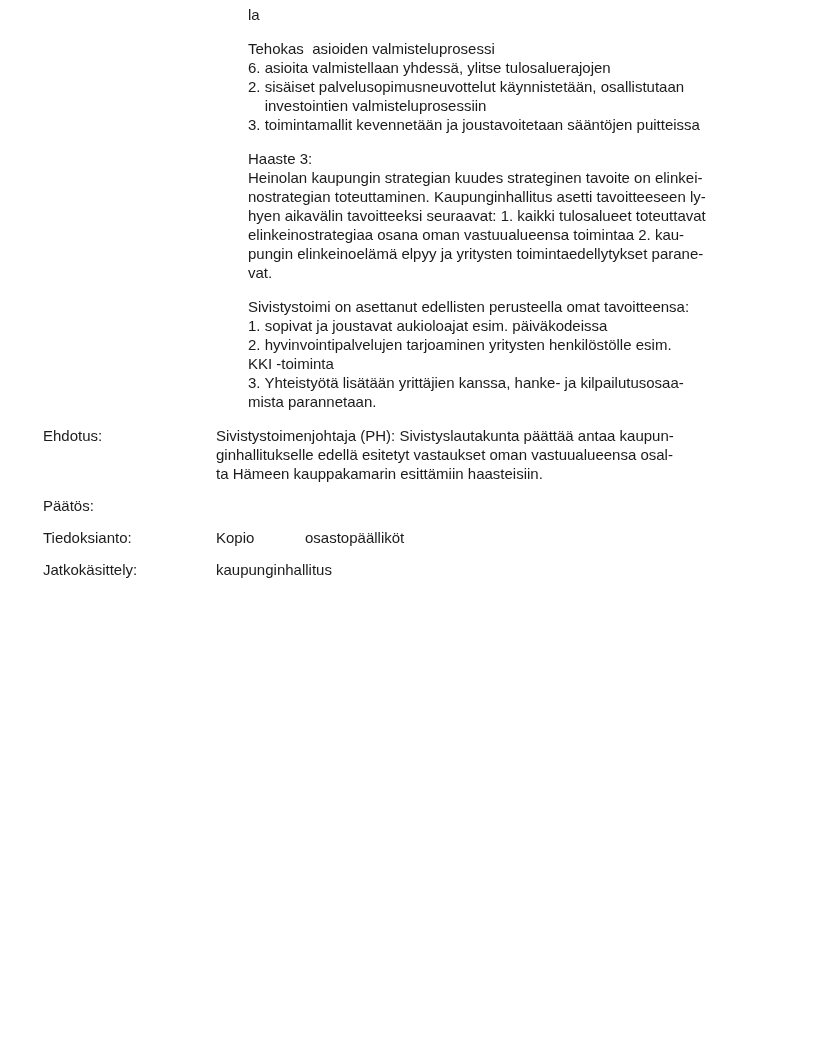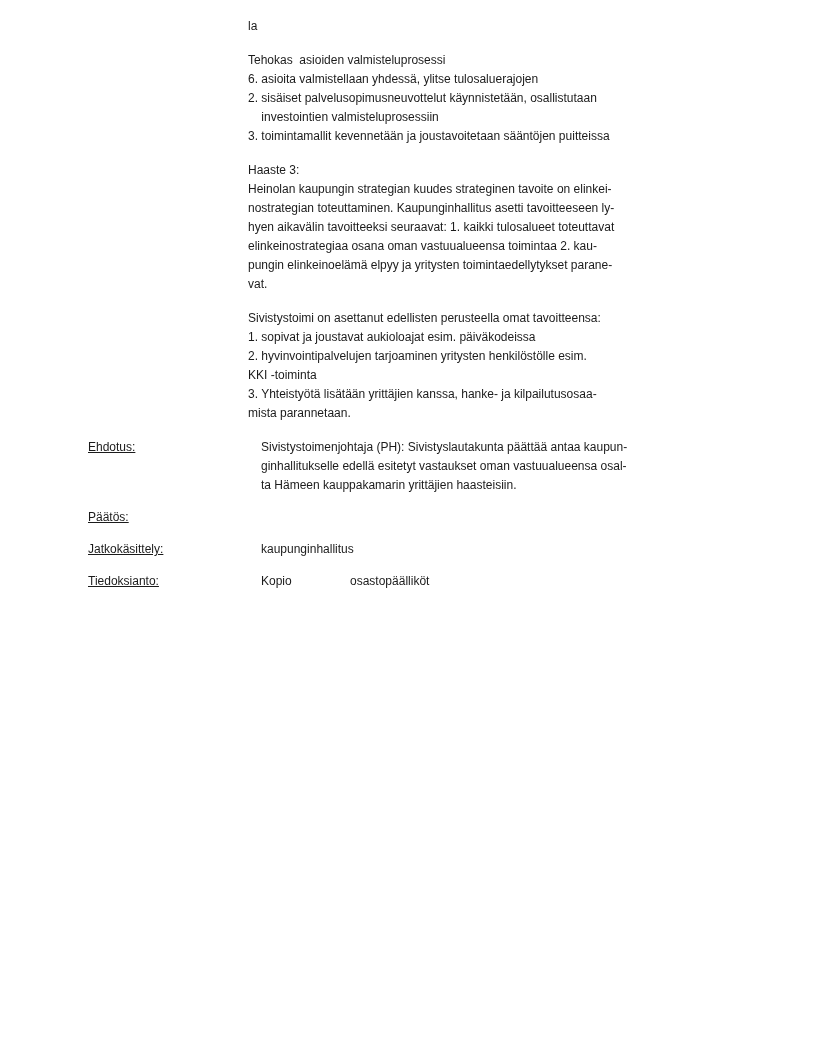--- a/index.html
+++ b/index.html
@@ -6,46 +6,45 @@
     margin: 0;
     padding: 0;
     background: #ffffff;
   }
   .page {
     position: relative;
     width: 816px;
     height: 1056px;
     background: #ffffff;
     font-family: "Liberation Sans", "DejaVu Sans", sans-serif;
-    font-size: 12px;
+    font-size: 15px;
     line-height: 19px;
     color: #1b1b1b;
     overflow: hidden;
     box-sizing: border-box;
-    padding-top: 17px;
+    padding-top: 5px;
   }
   .block {
     margin-left: 248px;
     width: 514px;
     white-space: pre-wrap;
     margin-bottom: 15px;
   }
   .records {
     margin-top: 4px;
   }
   .record {
     display: flex;
     margin-bottom: 13px;
   }
   .record-label {
-    margin-left: 88px;
+    margin-left: 43px;
     width: 173px;
     flex: 0 0 173px;
     box-sizing: border-box;
-    text-decoration: underline;
   }
   .record-text {
     width: 514px;
     white-space: pre-wrap;
   }
   .record-cols {
     display: flex;
     width: 514px;
   }
   .col-first {
@@ -82,35 +81,35 @@
 KKI -toiminta
 3. Yhteistyötä lisätään yrittäjien kanssa, hanke- ja kilpailutusosaa-
 mista parannetaan.</div>
 
   <div class="records">
 
     <div class="record">
       <div class="record-label">Ehdotus:</div>
       <div class="record-text">Sivistystoimenjohtaja (PH): Sivistyslautakunta päättää antaa kaupun-
 ginhallitukselle edellä esitetyt vastaukset oman vastuualueensa osal-
-ta Hämeen kauppakamarin yrittäjien haasteisiin.</div>
+ta Hämeen kauppakamarin esittämiin haasteisiin.</div>
     </div>
 
     <div class="record">
       <div class="record-label">Päätös:</div>
-    </div>
-
-    <div class="record">
-      <div class="record-label">Jatkokäsittely:</div>
-      <div class="record-text">kaupunginhallitus</div>
     </div>
 
     <div class="record">
       <div class="record-label">Tiedoksianto:</div>
       <div class="record-cols">
         <span class="col-first">Kopio</span>
         <span>osastopäälliköt</span>
       </div>
     </div>
 
+    <div class="record">
+      <div class="record-label">Jatkokäsittely:</div>
+      <div class="record-text">kaupunginhallitus</div>
+    </div>
+
   </div>
 
 </div>
 
 </body></html>

